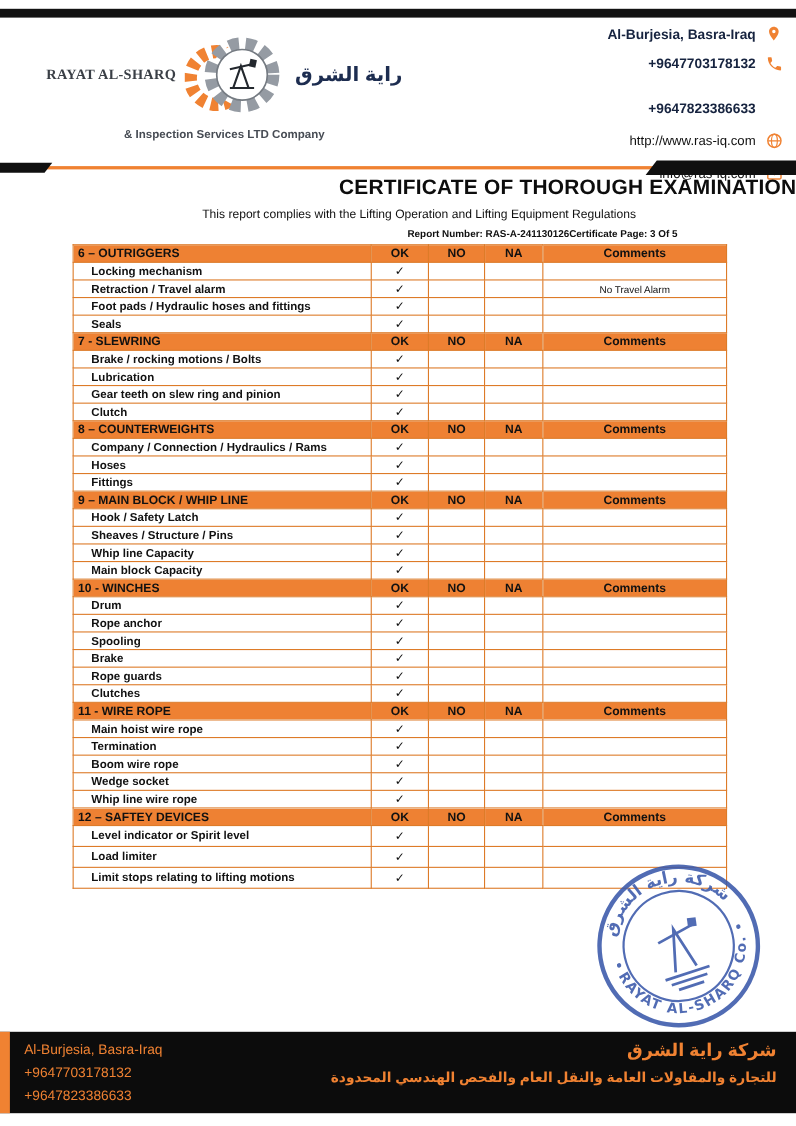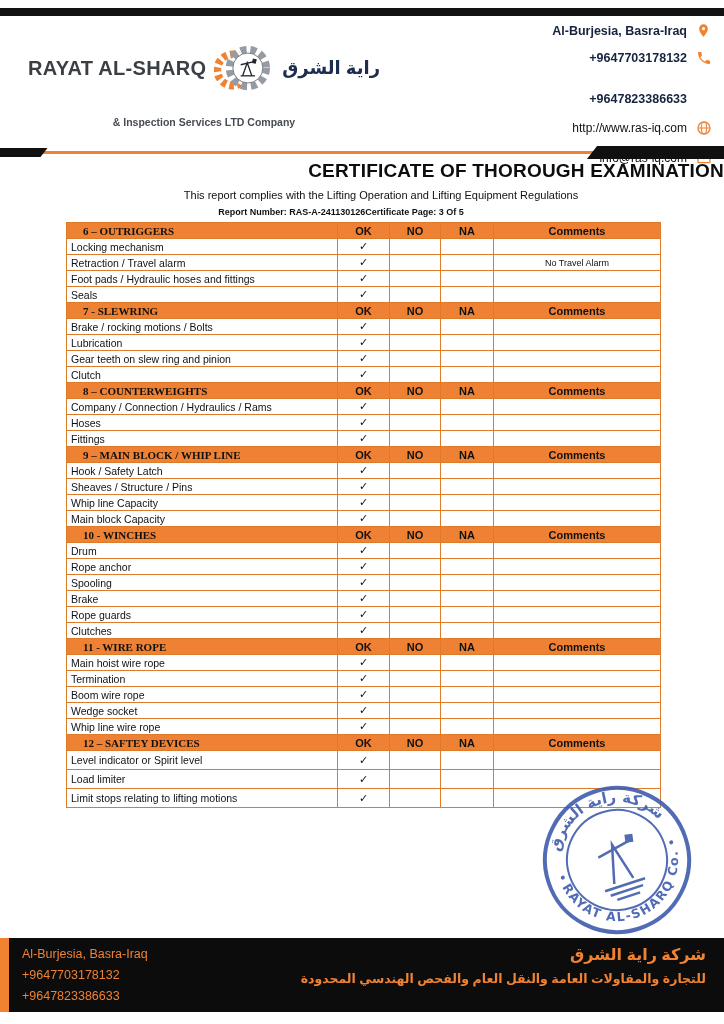--- a/index.html
+++ b/index.html
@@ -7,47 +7,47 @@
   body { font-family:"Liberation Sans","DejaVu Sans",sans-serif; }
   .page { position:relative; width:724px; height:1024px; background:#fff; overflow:hidden; margin:0 auto; }
 
   
   .topbar { position:absolute; top:8px; left:0; right:0; height:8px; background:#121212; }
 
   
   .header { position:absolute; top:18px; left:0; right:0; height:132px; }
   .brand { position:absolute; left:28px; top:4px; width:352px; text-align:center; }
   .logo-row { display:flex; align-items:center; justify-content:center; gap:8px; }
-  .brand-en { font-size:20px; font-weight:bold; color:#3a3f46; letter-spacing:.3px; white-space:nowrap; }
+  .brand-en { font-size:13px; font-weight:bold; color:#3a3f46; letter-spacing:.3px; white-space:nowrap;font-family:Liberation Serif, serif; }
   .brand-ar { font-size:18px; font-weight:bold; color:#1d2d50; white-space:nowrap; direction:rtl; }
   .tagline { margin-top:1px; font-size:10.5px; font-weight:bold; color:#474c54; line-height:14px; }
 
   .contact { position:absolute; right:12px; top:4px; width:280px; }
   .c-row { display:flex; align-items:center; justify-content:flex-end; gap:8px; }
   .c-row .txt { font-size:12.5px; color:#16233f; }
   .c-row.bold .txt { font-weight:bold; }
   .c-row.plain .txt { color:#101010; font-size:12px; }
   .c-icon { width:17px; height:17px; display:flex; align-items:center; justify-content:center; flex:0 0 17px; }
   .mb-a { margin-bottom:10px; } .mb-b { margin-bottom:24px; } .mb-c { margin-bottom:12px; } .mb-d { margin-bottom:13px; }
 
   
   .divider { position:absolute; top:151px; left:0; right:0; height:3px; background:#F08232; }
   .divider .acc-left { position:absolute; left:-8px; top:-3px; width:52px; height:9px; background:#101010; transform:skewX(-38deg); }
   .divider .acc-right { position:absolute; right:-10px; top:-5px; width:142px; height:13px; background:#101010; transform:skewX(-38deg); }
   .title { position:absolute; top:160px; left:0; width:100%; text-align:right; font-size:19px; font-weight:bold; color:#0d0d0d; letter-spacing:.2px; }
   .subtitle { position:absolute; top:189px; left:0; width:100%; text-align:center; font-size:11px; color:#101010;margin-left:19px; }
-  .meta-row { position:absolute; top:207px; left:66px; width:550px; display:flex; justify-content:center; font-size:9px; font-weight:bold; color:#101010; }
+  .meta-row { position:absolute; top:207px; left:66px; width:550px; display:flex; justify-content:flex-end; font-size:9px; font-weight:bold; color:#101010; }
 
   
   .insp-table { position:absolute; top:222px; left:66px; width:594px; border-collapse:collapse; table-layout:fixed; z-index:1; }
   .insp-table td { border:1px solid #DD7B28; height:16px; padding:0 2px; overflow:hidden; white-space:nowrap; vertical-align:middle; }
   tr.sec-row td { background:#EE8133; color:#111; }
-  td.sec-title { font-size:11px; font-weight:bold; padding-left:16px; text-align:left;font-family:Liberation Serif, serif; }
+  td.sec-title { font-size:11px; font-weight:bold; padding-left:4px; text-align:left; }
   td.head { text-align:center; font-size:11px; font-weight:bold; }
-  td.item { font-size:10.5px; font-weight:normal; color:#111; padding-left:4px; }
+  td.item { font-size:10.5px; font-weight:bold; color:#111; padding-left:16px; }
   td.mark { text-align:center; font-size:11px; color:#111; }
   td.comment { text-align:center; font-size:9px; color:#111; }
   tr.tall td { height:19px; }
 
   
   .stamp { position:absolute; left:537px; top:780px; z-index:5; }
 
   
   .footer { position:absolute; top:938px; left:0; right:0; height:74px; background:#0c0c0c; }
   .footer .stripe { position:absolute; left:0; top:0; width:9px; height:100%; background:#F08232; }

